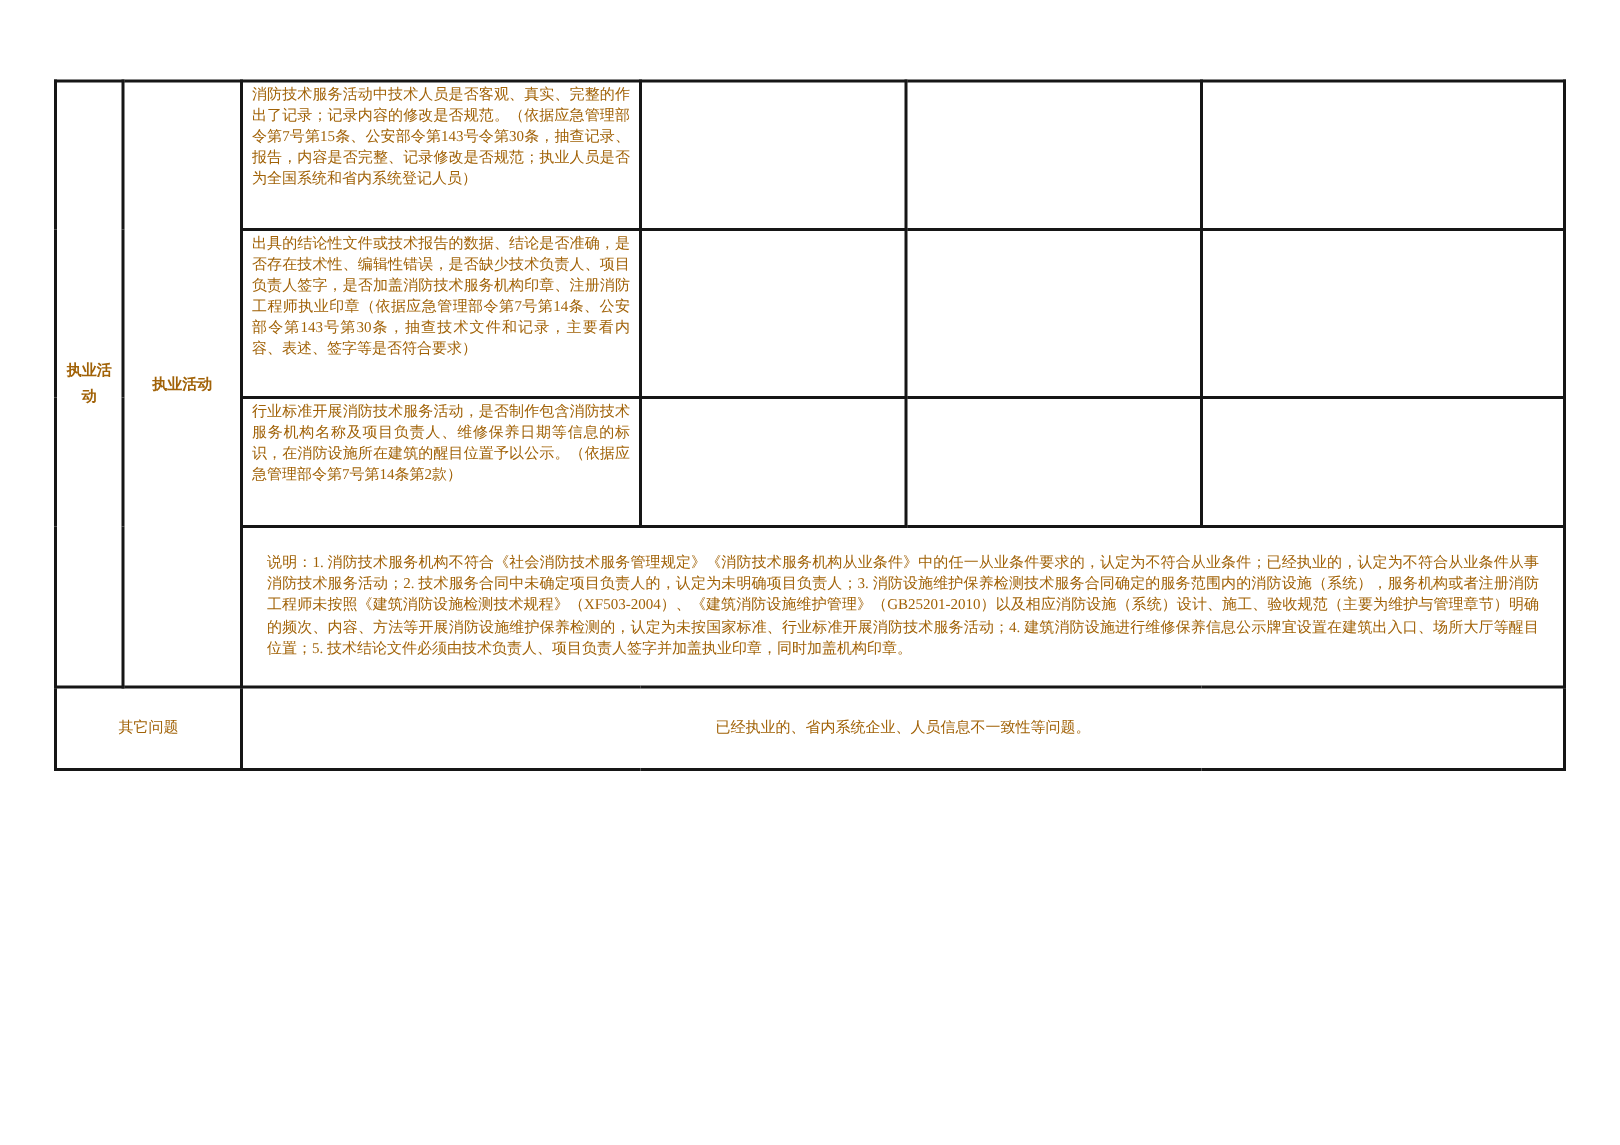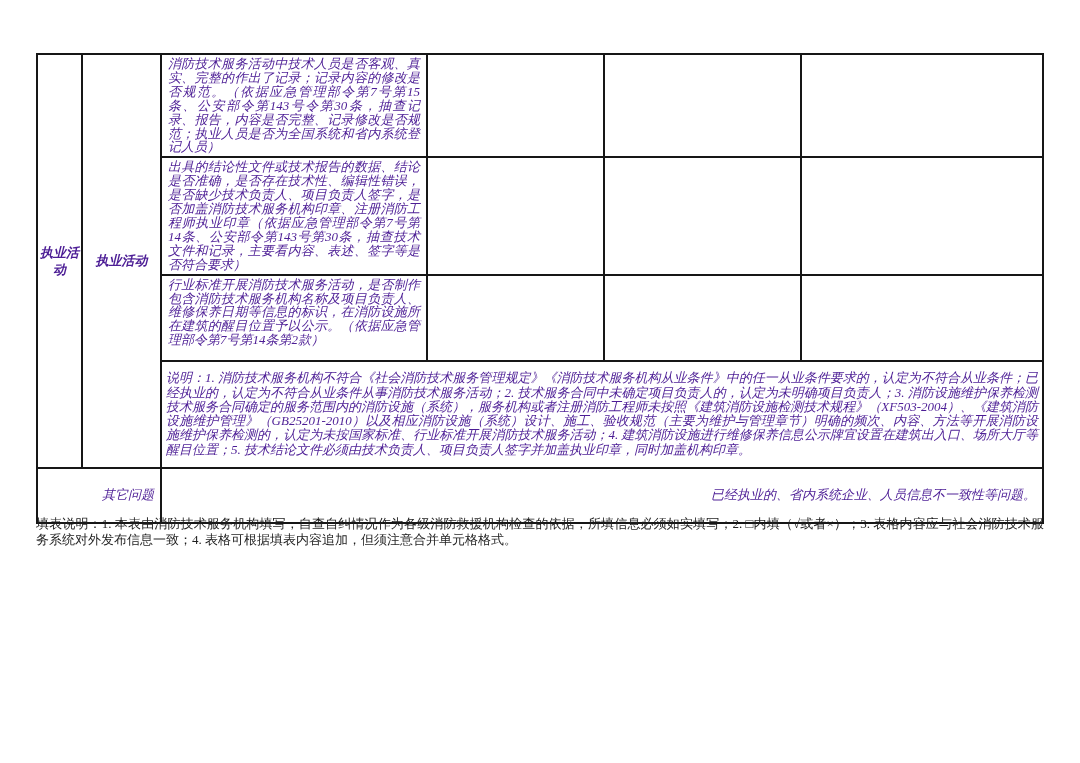--- a/index.html
+++ b/index.html
@@ -20,24 +20,23 @@
     position: absolute;
     left: 36px;
     top: 53px;
     width: 1006px;
     border-collapse: collapse;
     table-layout: fixed;
   }
   table.form-table td {
     border: 2px solid #161616;
     overflow: hidden;
-    font-size: 13px;
-    color: #4c1d95;
+    font-size: 10px;
+    color: #a16207;
     background: #ffffff;
-    font-style: italic;
   }
   td.label-cell {
     text-align: center;
     vertical-align: middle;
     font-weight: bold;
     font-size: 13.5px;
     line-height: 17px;
     padding: 2px;
   }
   td.desc-cell {
@@ -45,25 +44,25 @@
     text-align: justify;
     padding: 2px 6px 2px 6px;
     line-height: 13.9px;
   }
   td.check-cell {
     vertical-align: middle;
   }
   td.note-cell {
     vertical-align: middle;
     text-align: justify;
-    padding: 4px 4px;
+    padding: 4px 16px;
     line-height: 14.2px;
   }
   td.center-cell {
-    text-align: right;
+    text-align: center;
     vertical-align: middle;
     padding: 2px 6px;
     line-height: 16px;
   }
   .footnote {
     position: absolute;
     left: 36px;
     top: 516px;
     width: 1008px;
     font-size: 13px;
@@ -110,15 +109,14 @@
       <tr style="height:107px">
         <td class="note-cell" colspan="4">说明：1. 消防技术服务机构不符合《社会消防技术服务管理规定》《消防技术服务机构从业条件》中的任一从业条件要求的，认定为不符合从业条件；已经执业的，认定为不符合从业条件从事消防技术服务活动；2. 技术服务合同中未确定项目负责人的，认定为未明确项目负责人；3. 消防设施维护保养检测技术服务合同确定的服务范围内的消防设施（系统），服务机构或者注册消防工程师未按照《建筑消防设施检测技术规程》（XF503-2004）、《建筑消防设施维护管理》（GB25201-2010）以及相应消防设施（系统）设计、施工、验收规范（主要为维护与管理章节）明确的频次、内容、方法等开展消防设施维护保养检测的，认定为未按国家标准、行业标准开展消防技术服务活动；4. 建筑消防设施进行维修保养信息公示牌宜设置在建筑出入口、场所大厅等醒目位置；5. 技术结论文件必须由技术负责人、项目负责人签字并加盖执业印章，同时加盖机构印章。</td>
       </tr>
       <tr style="height:55px">
         <td class="center-cell" colspan="2">其它问题</td>
         <td class="center-cell" colspan="4">已经执业的、省内系统企业、人员信息不一致性等问题。</td>
       </tr>
     </tbody>
   </table>
 
-  <div class="footnote">填表说明：1. 本表由消防技术服务机构填写，自查自纠情况作为各级消防救援机构检查的依据，所填信息必须如实填写；2. □内填（√或者×）；3. 表格内容应与社会消防技术服务系统对外发布信息一致；4. 表格可根据填表内容追加，但须注意合并单元格格式。</div>
 
 </div>
 
 </body></html>

